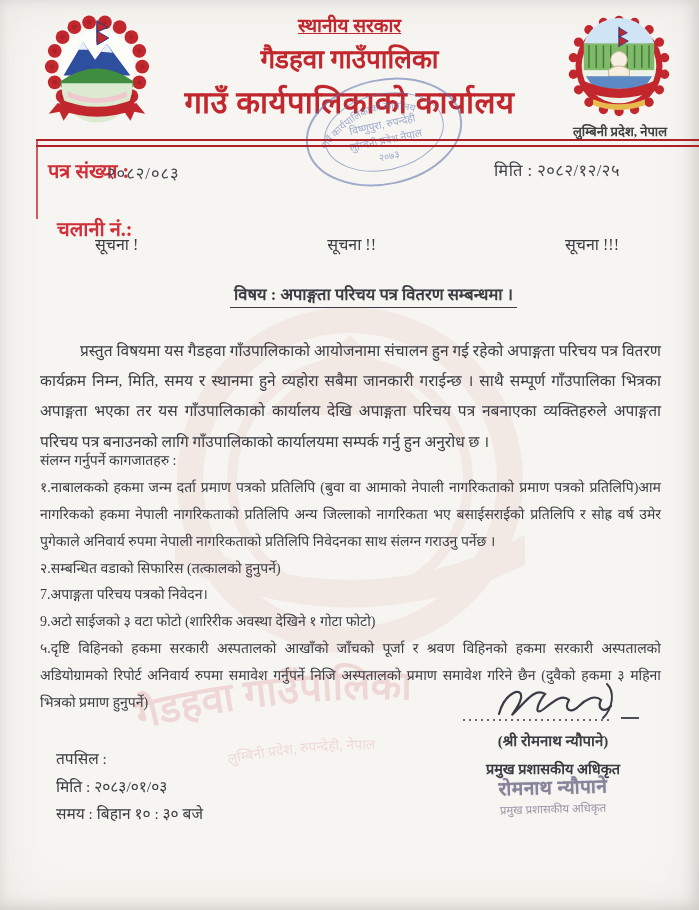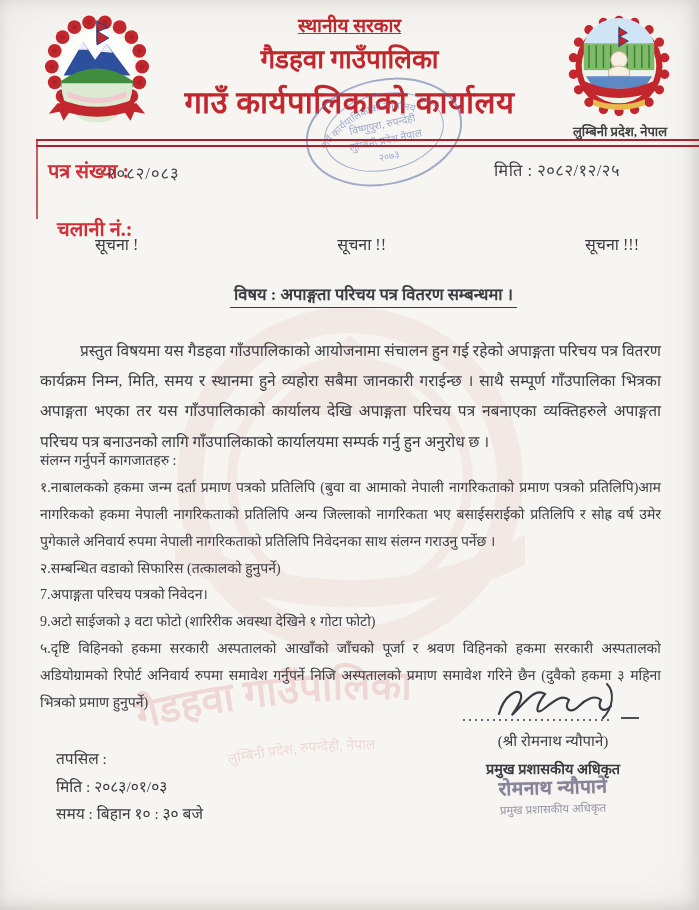--- a/index.html
+++ b/index.html
@@ -23,35 +23,35 @@
   .logo-caption { left:545px; top:122px; width:150px; text-align:center; color:#404040; font-weight:bold; font-size:13px; }
   
   .rule { left:36px; right:0; top:139px; height:8px; border-top:2.5px solid #b02028; border-bottom:2.5px solid #b02028; }
   .vline { left:36px; top:139px; width:2px; height:80px; background:rgba(194,39,45,.75); }
   
   .hstamp { left:292px; top:66px; width:185px; height:132px; opacity:.55; }
   
   .red-label { color:#d0303a; font-weight:bold; font-size:20px; }
   .hand { color:#43434c; font-size:16.5px; letter-spacing:1px; }
   
-  .notice-row { left:0; right:0; top:233px; display:flex; justify-content:space-between; padding:0 60px 0 95px; font-size:16px; }
+  .notice-row { left:0; right:0; top:233px; display:flex; justify-content:space-between; padding:0 80px 0 95px; font-size:16px; }
   .subject { left:0; right:0; top:282px; text-align:center; font-size:16.5px; font-weight:bold;padding-left:48px; }
   .subject span { border-bottom:1.6px solid #3c3d43; padding:0 4px 3px 4px; }
   
   .para { left:40px; right:38px; top:336px; font-size:15.5px; line-height:1.95; text-align:justify; text-indent:40px; }
   .attach { left:40px; right:38px; top:448px; font-size:14px; line-height:1.92; text-align:justify; }
   .attach .item { margin:0; }
   
   .wm-emblem { left:115px; top:295px; width:470px; height:390px; opacity:.06; }
   .wm-arc { left:75px; top:635px; width:560px; height:150px; opacity:.9; pointer-events:none; }
   
   .foot-left { left:56px; top:745px; font-size:15.5px; line-height:1.78; }
   .sig-block { left:448px; top:680px; width:210px; text-align:center; }
   .sig-svg { width:185px; height:48px; display:block; margin:0 auto; }
-  .sig-name { font-size:15px; margin-top:2px; }
+  .sig-name { font-size:15px; margin-top:2px;font-weight:bold; }
   .sig-title { font-size:14.5px; font-weight:bold; margin-top:8px; color:#3a3b41; }
   .stamp-name { font-size:19px; font-weight:bold; color:#87839a; transform:rotate(-1.5deg); margin-top:-4px; letter-spacing:.5px; text-shadow:0 0 1px rgba(135,131,154,.6); }
   .stamp-title { font-size:11.5px; color:#9995a8; transform:rotate(-1.5deg); margin-top:1px; }
 </style>
 </head>
 <body>
 
 <div class="page">
 
   <svg class="abs wm-emblem" viewBox="0 0 470 390">

